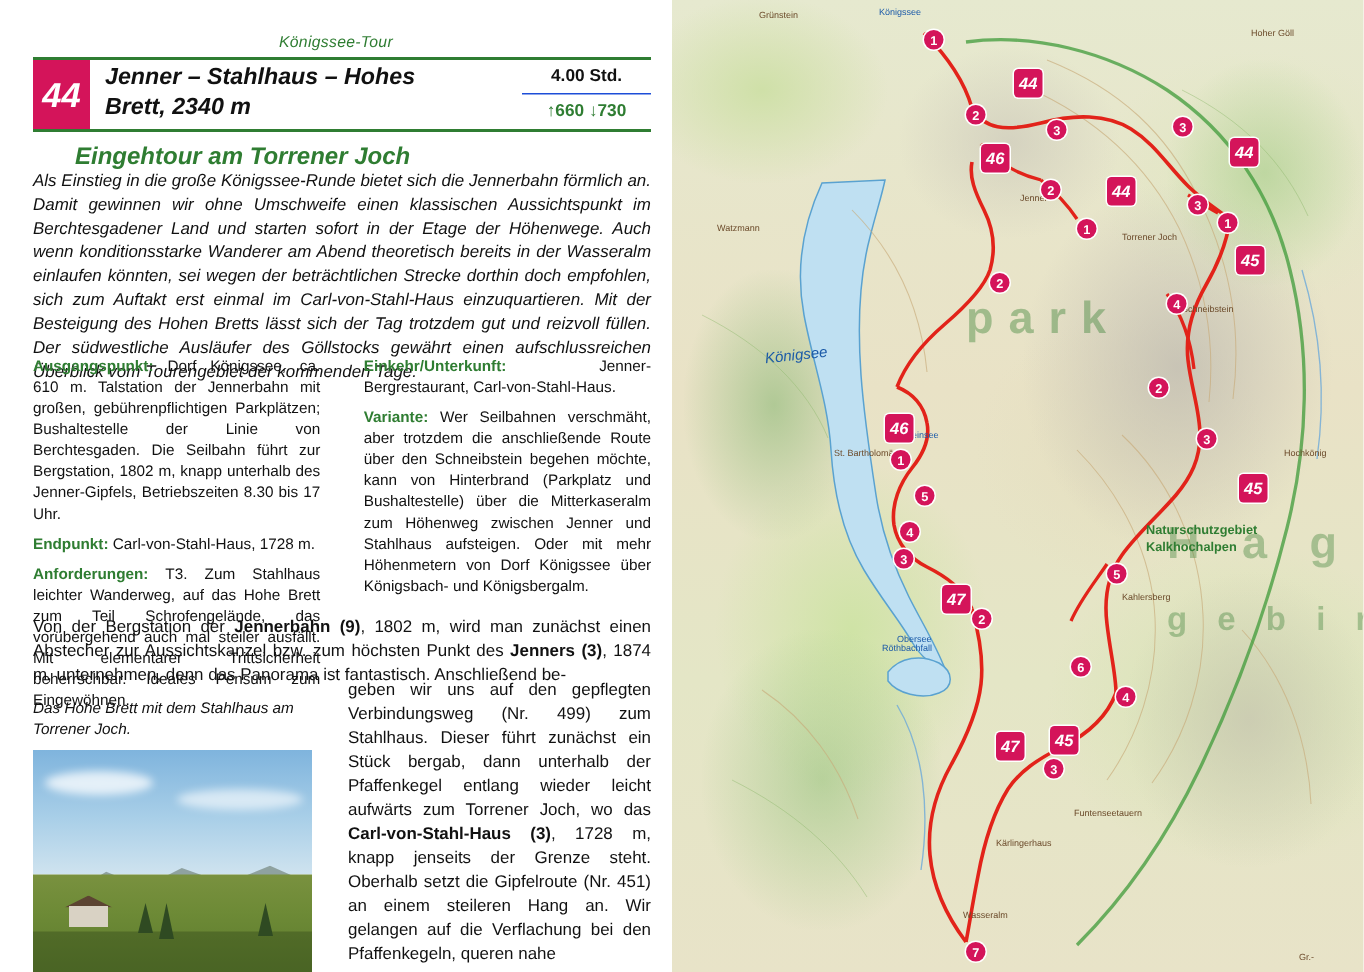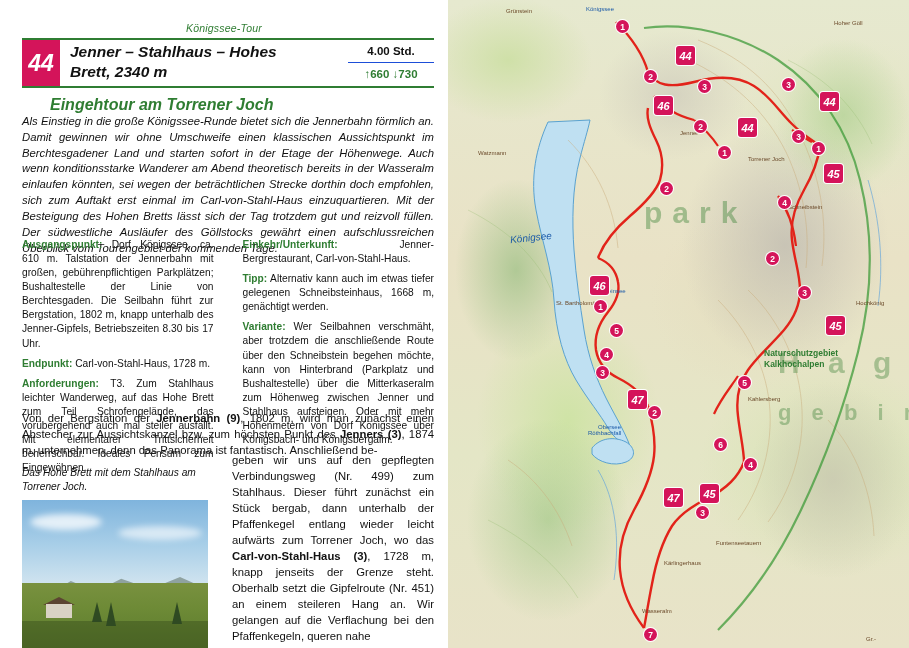--- a/index.html
+++ b/index.html
@@ -394,21 +394,20 @@
     <div class="lead">Als Einstieg in die große Königssee-Runde bietet sich die Jennerbahn förmlich an. Damit gewinnen wir ohne Umschweife einen klassischen Aussichtspunkt im Berchtesgadener Land und starten sofort in der Etage der Höhenwege. Auch wenn konditionsstarke Wanderer am Abend theoretisch bereits in der Wasseralm einlaufen könnten, sei wegen der beträchtlichen Strecke dorthin doch empfohlen, sich zum Auftakt erst einmal im Carl-von-Stahl-Haus einzuquartieren. Mit der Besteigung des Hohen Bretts lässt sich der Tag trotzdem gut und reizvoll füllen. Der südwestliche Ausläufer des Göllstocks gewährt einen aufschlussreichen Überblick vom Tourengebiet der kommenden Tage.</div>
 
     <div class="info-cols">
       <div class="info-col">
         <p><span class="lbl">Ausgangspunkt:</span><span> Dorf Königssee, ca. 610 m. Talstation der Jennerbahn mit großen, gebührenpflichtigen Parkplätzen; Bushaltestelle der Linie von Berchtesgaden. Die Seilbahn führt zur Bergstation, 1802 m, knapp unterhalb des Jenner-Gipfels, Betriebszeiten 8.30 bis 17 Uhr.</span></p>
         <p><span class="lbl">Endpunkt:</span><span> Carl-von-Stahl-Haus, 1728 m.</span></p>
         <p><span class="lbl">Anforderungen:</span><span> T3. Zum Stahlhaus leichter Wanderweg, auf das Hohe Brett zum Teil Schrofengelände, das vorübergehend auch mal steiler ausfällt. Mit elementarer Trittsicherheit beherrschbar. Ideales Pensum zum Eingewöhnen.</span></p>
       </div>
       <div class="info-col">
         <p><span class="lbl">Einkehr/Unterkunft:</span><span> Jenner-Bergrestaurant, Carl-von-Stahl-Haus.</span></p>
-        <p><span class="lbl">Tipp:</span><span> Alternativ kann auch im etwas tiefer gelegenen Schneibsteinhaus, 1668 m, genächtigt werden.</span></p>
         <p><span class="lbl">Variante:</span><span> Wer Seilbahnen verschmäht, aber trotzdem die anschließende Route über den Schneibstein begehen möchte, kann von Hinterbrand (Parkplatz und Bushaltestelle) über die Mitterkaseralm zum Höhenweg zwischen Jenner und Stahlhaus aufsteigen. Oder mit mehr Höhenmetern von Dorf Königssee über Königsbach- und Königsbergalm.</span></p>
       </div>
     </div>
 
     <div class="body-text">Von der Bergstation der <b>Jennerbahn (9)</b>, 1802 m, wird man zunächst einen Abstecher zur Aussichtskanzel bzw. zum höchsten Punkt des <b>Jenners (3)</b>, 1874 m, unternehmen, denn das Panorama ist fantastisch. Anschließend be-</div>
 
     <div class="caption">Das Hohe Brett mit dem Stahlhaus am Torrener Joch.</div>
 
     <div class="body-text-2">geben wir uns auf den gepflegten Verbindungsweg (Nr. 499) zum Stahlhaus. Dieser führt zunächst ein Stück bergab, dann unterhalb der Pfaffenkegel entlang wieder leicht aufwärts zum Torrener Joch, wo das <b>Carl-von-Stahl-Haus (3)</b>, 1728 m, knapp jenseits der Grenze steht. Oberhalb setzt die Gipfelroute (Nr. 451) an einem steileren Hang an. Wir gelangen auf die Verflachung bei den Pfaffenkegeln, queren nahe</div>
 

